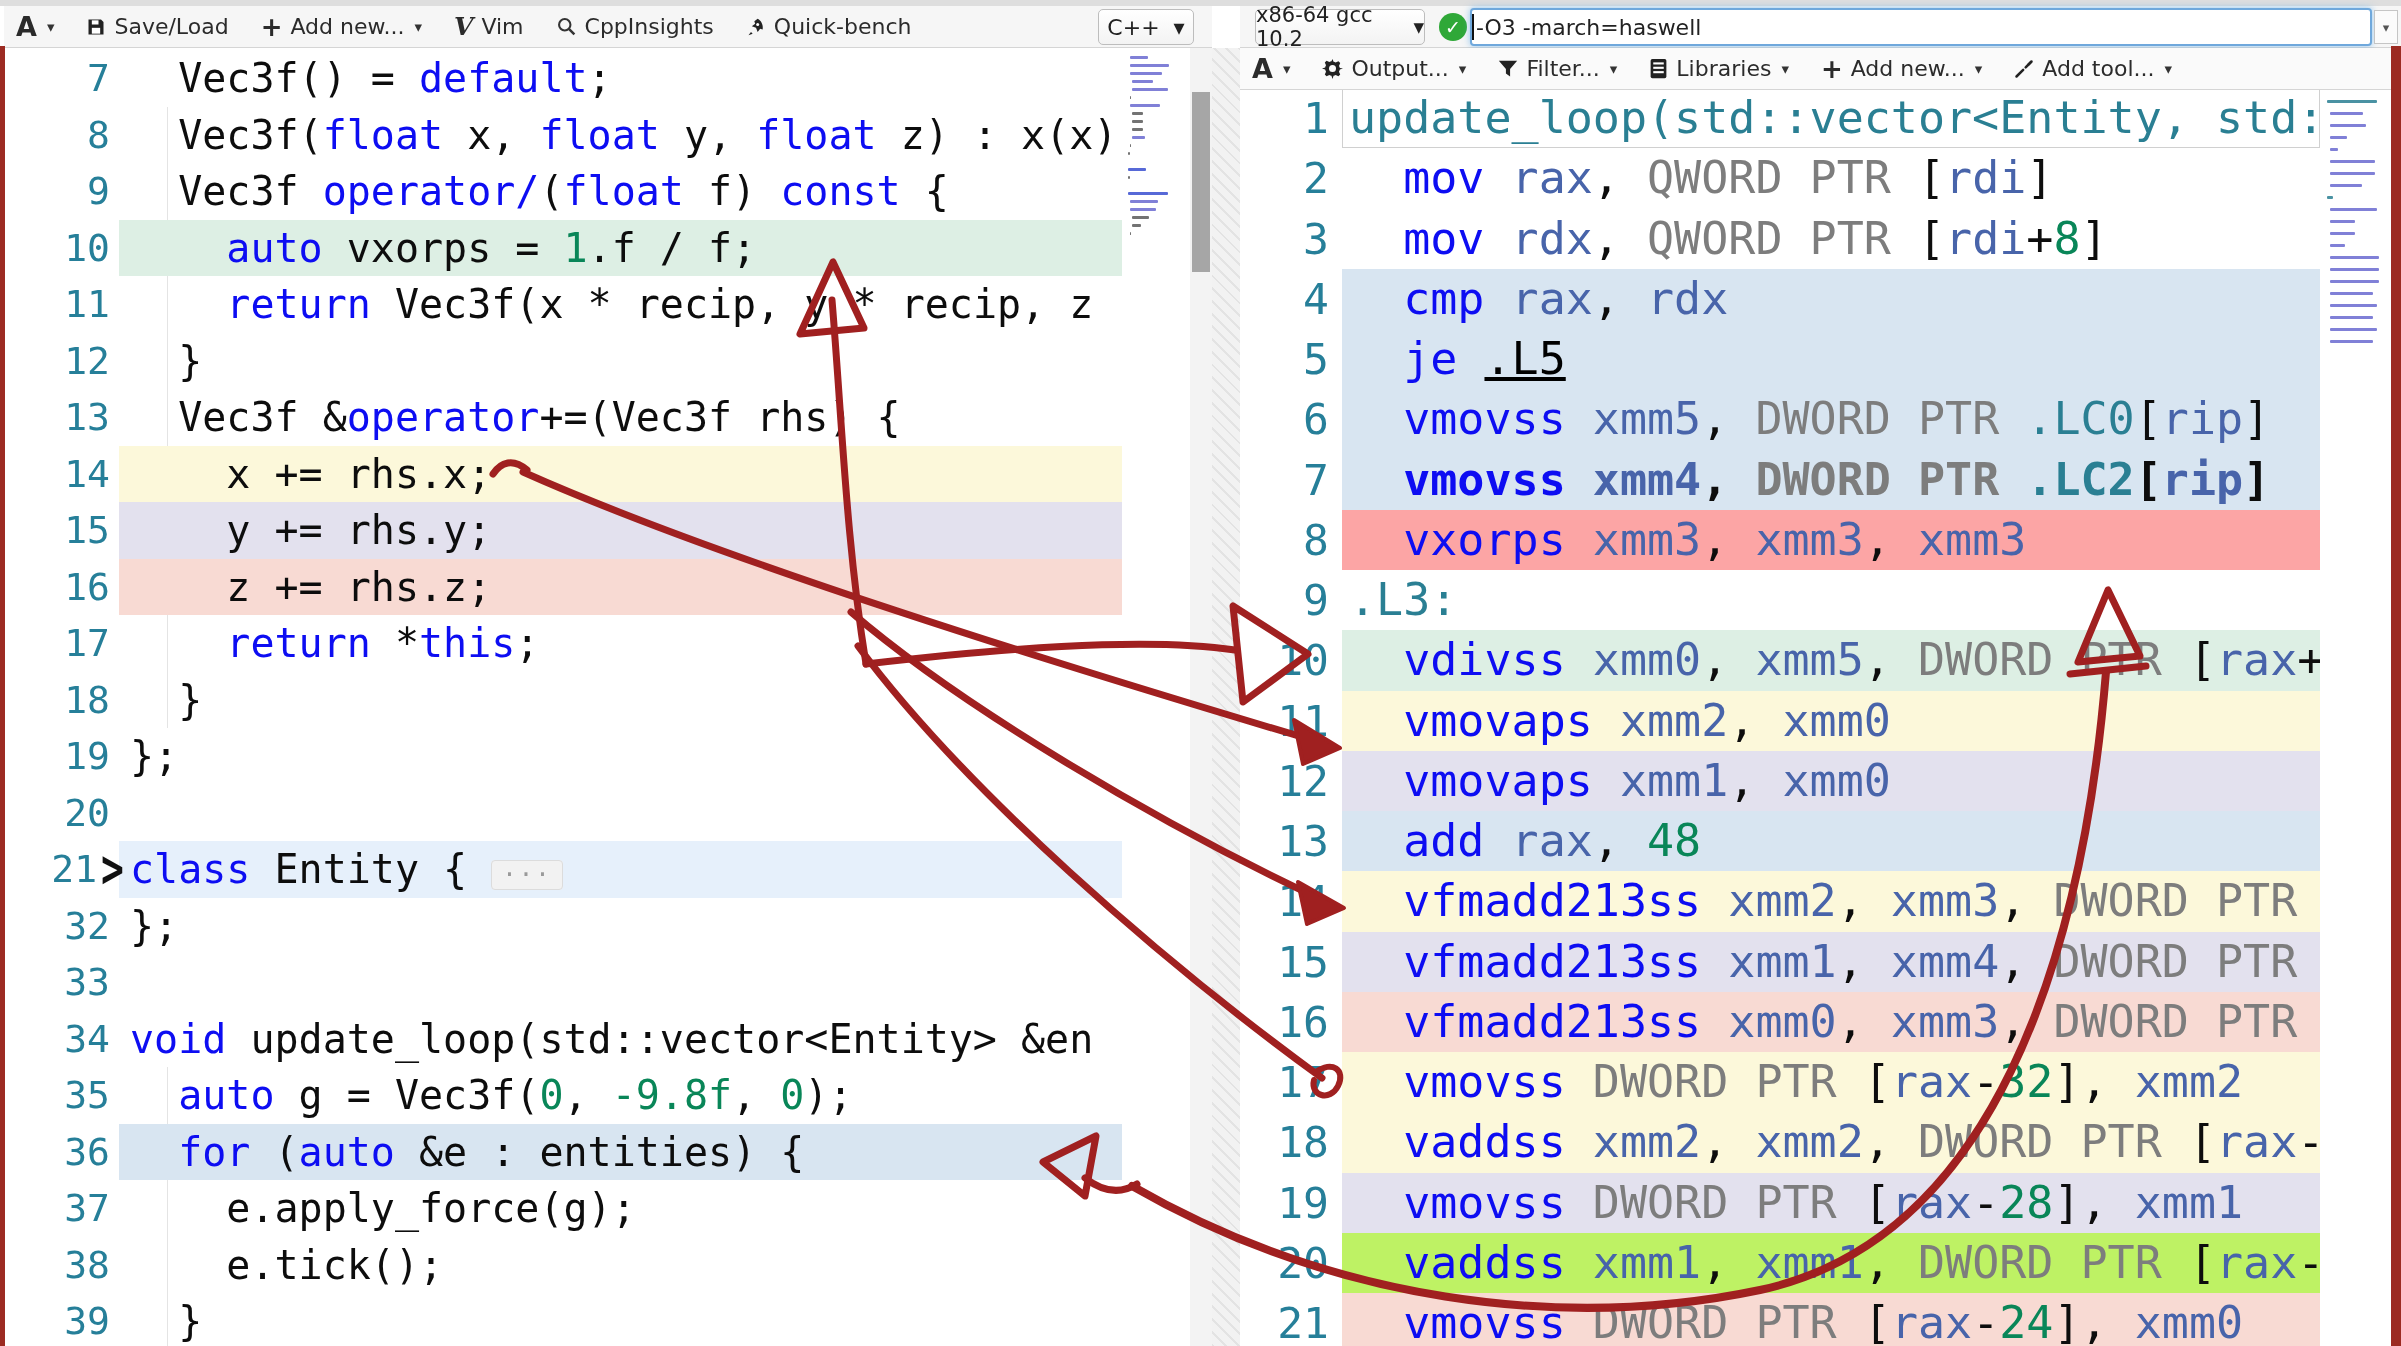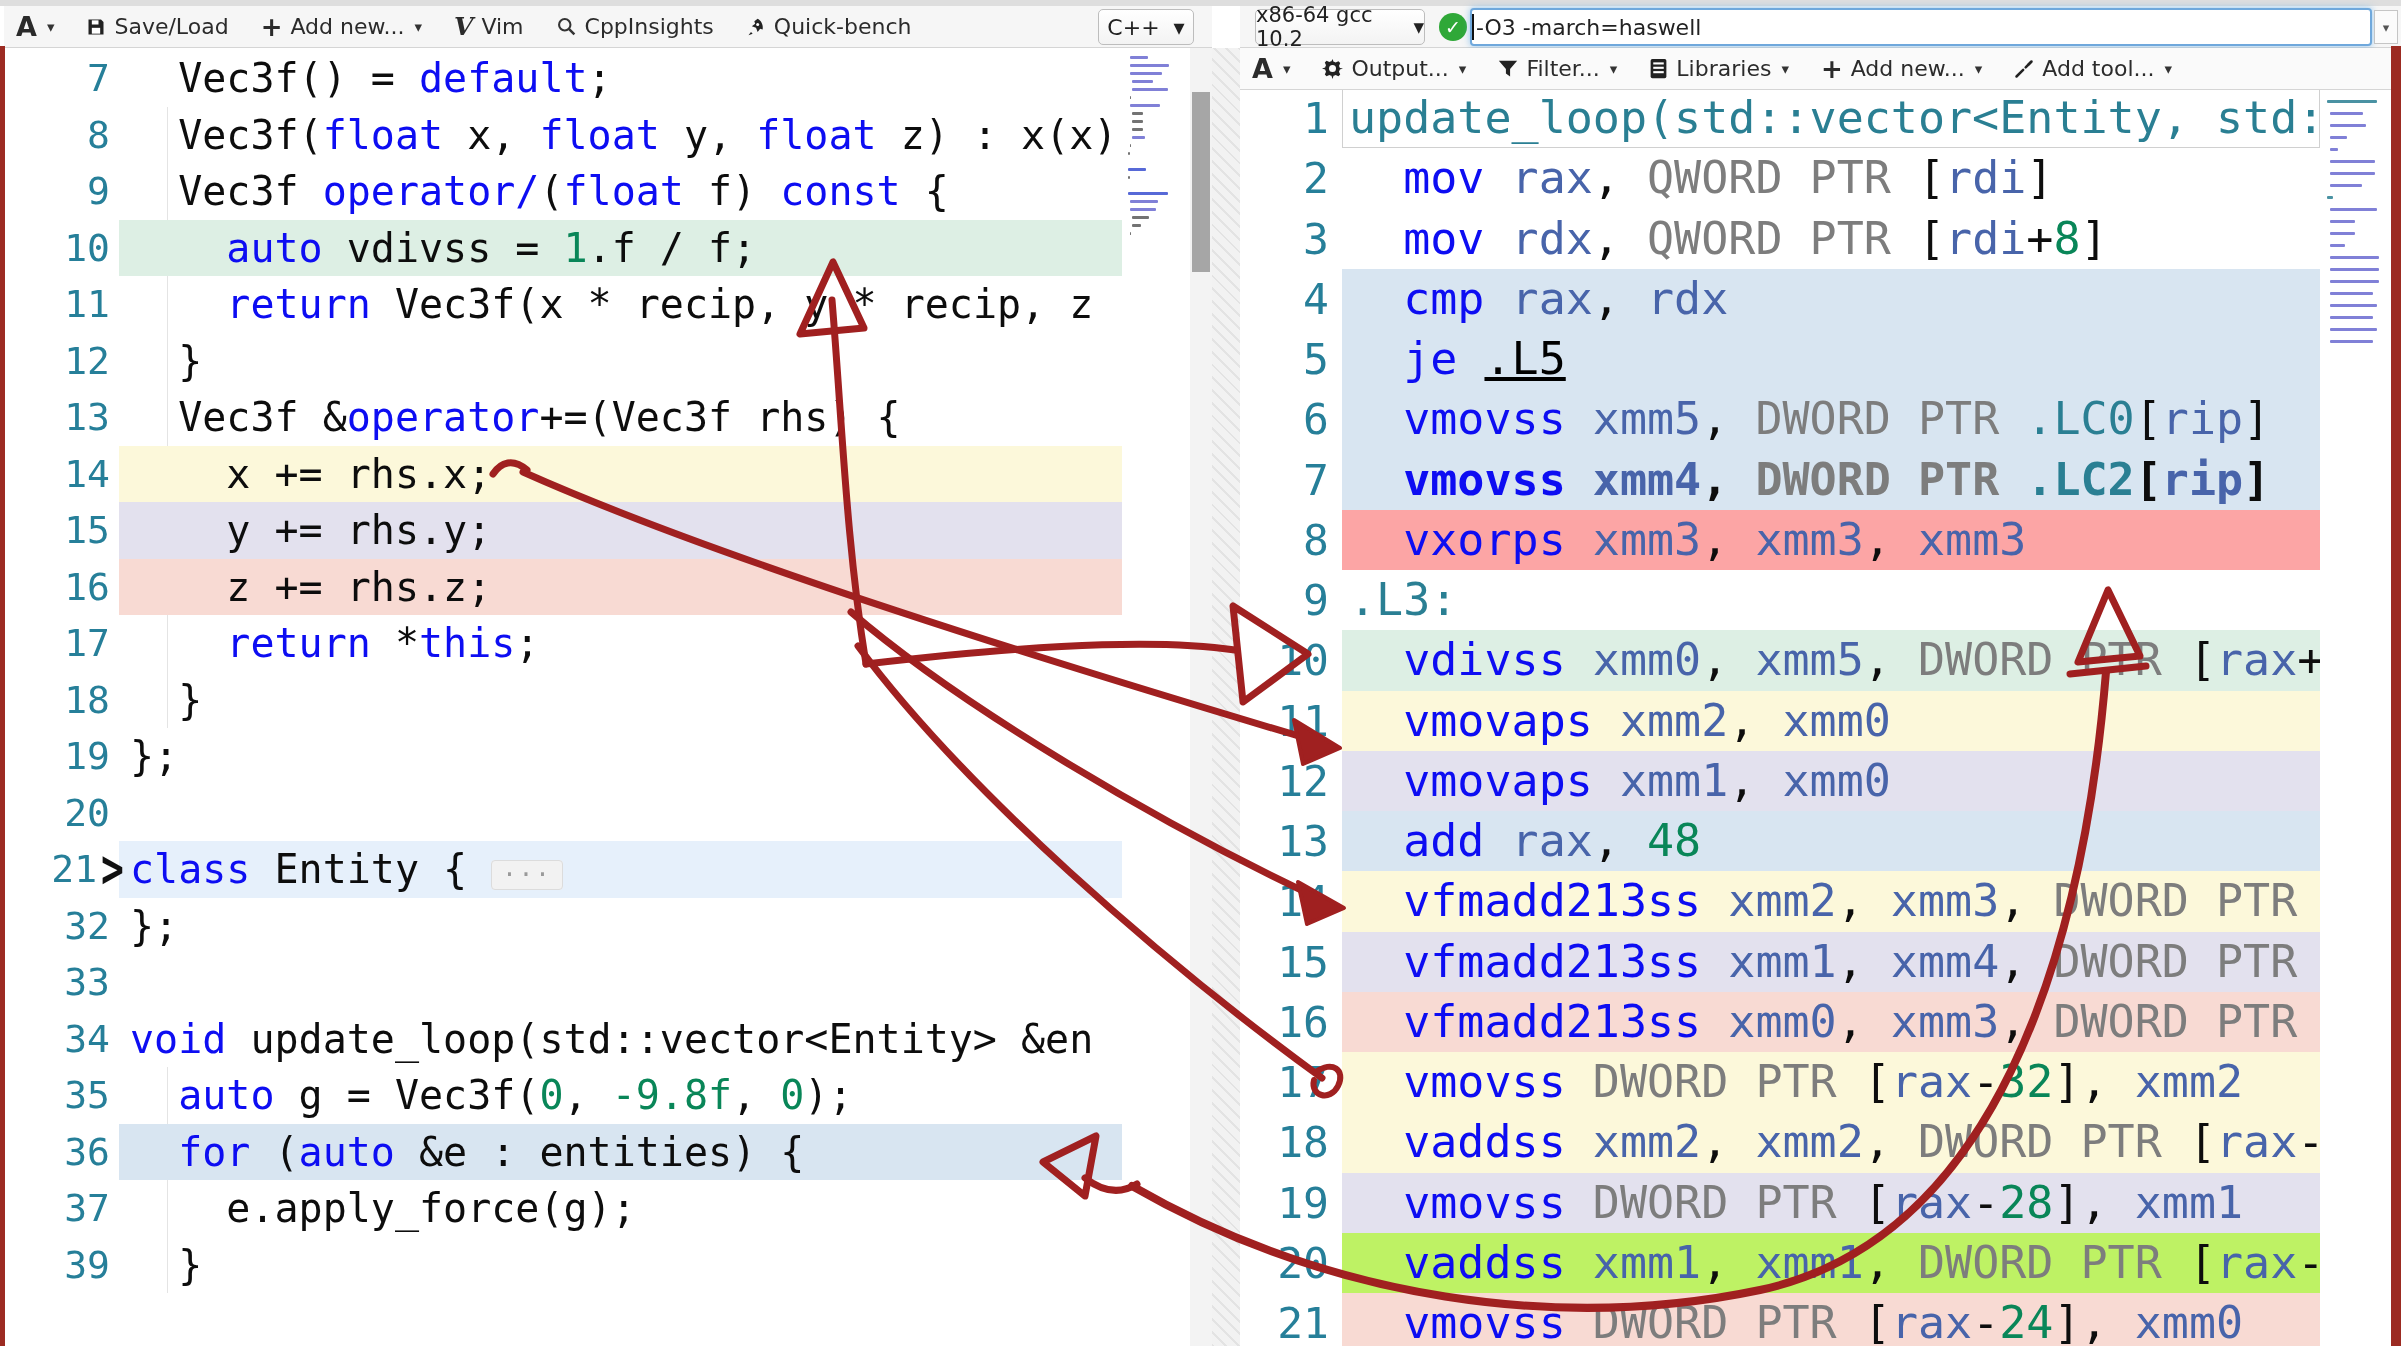--- a/index.html
+++ b/index.html
@@ -136,21 +136,21 @@
         <div class="row lrow">
           <div class="gutter">8</div>
           <div class="content guide"><span class="tk-d">  Vec3f(</span><span class="tk-k">float</span><span class="tk-d"> x, </span><span class="tk-k">float</span><span class="tk-d"> y, </span><span class="tk-k">float</span><span class="tk-d"> z) : x(x)</span></div>
         </div>
         <div class="row lrow">
           <div class="gutter">9</div>
           <div class="content guide"><span class="tk-d">  Vec3f </span><span class="tk-k">operator/</span><span class="tk-d">(</span><span class="tk-k">float</span><span class="tk-d"> f) </span><span class="tk-k">const</span><span class="tk-d"> {</span></div>
         </div>
         <div class="row lrow">
           <div class="gutter">10</div>
-          <div class="content guide" style="background: rgb(221, 239, 228);"><span class="tk-d">    </span><span class="tk-k">auto</span><span class="tk-d"> vdivss = </span><span class="tk-n">1</span><span class="tk-d">.f / f;</span></div>
+          <div class="content guide" style="background: rgb(221, 239, 228);"><span class="tk-d">    </span><span class="tk-k">auto</span><span class="tk-d"> vxorps = </span><span class="tk-n">1</span><span class="tk-d">.f / f;</span></div>
         </div>
         <div class="row lrow">
           <div class="gutter">11</div>
           <div class="content guide"><span class="tk-d">    </span><span class="tk-k">return</span><span class="tk-d"> Vec3f(x * recip, y * recip, z </span></div>
         </div>
         <div class="row lrow">
           <div class="gutter">12</div>
           <div class="content guide"><span class="tk-d">  }</span></div>
         </div>
         <div class="row lrow">
@@ -205,20 +205,24 @@
           <div class="gutter">35</div>
           <div class="content guide"><span class="tk-d">  </span><span class="tk-k">auto</span><span class="tk-d"> g = Vec3f(</span><span class="tk-n">0</span><span class="tk-d">, </span><span class="tk-n">-9.8f</span><span class="tk-d">, </span><span class="tk-n">0</span><span class="tk-d">);</span></div>
         </div>
         <div class="row lrow">
           <div class="gutter">36</div>
           <div class="content guide" style="background: rgb(216, 229, 241);"><span class="tk-d">  </span><span class="tk-k">for</span><span class="tk-d"> (</span><span class="tk-k">auto</span><span class="tk-d"> &amp;e : entities) {</span></div>
         </div>
         <div class="row lrow">
           <div class="gutter">37</div>
           <div class="content guide"><span class="tk-d">    e.apply_force(g);</span></div>
+        </div>
+        <div class="row lrow">
+          <div class="gutter">38</div>
+          <div class="content guide"><span class="tk-d">    e.tick();</span></div>
         </div>
         <div class="row lrow">
           <div class="gutter">39</div>
           <div class="content guide"><span class="tk-d">  }</span></div>
         </div>
       </div>
   </div>
 
   <div class="minimap" style="left:1122px; top:48px; width:68px; height:1298px;">
     <div id="left-mm" style="position:absolute; left:6px; top:8px;">

